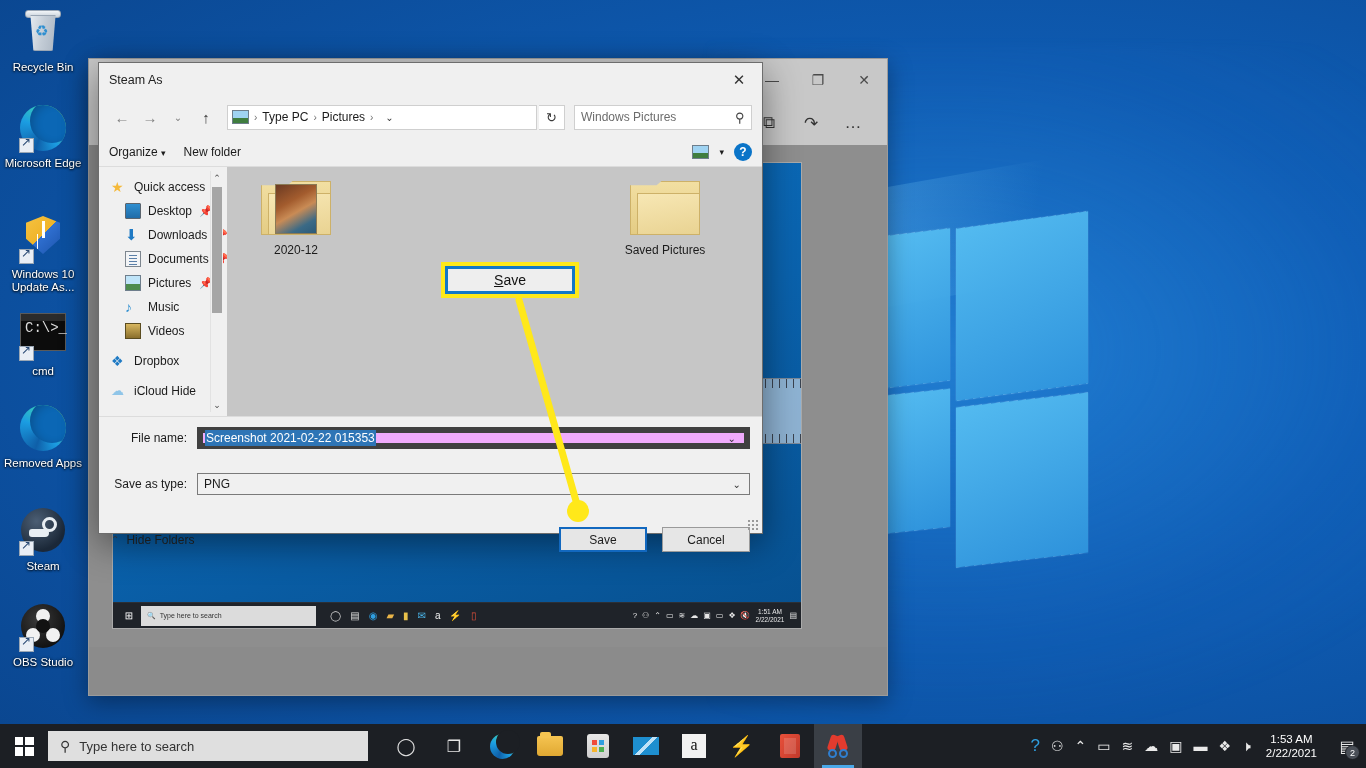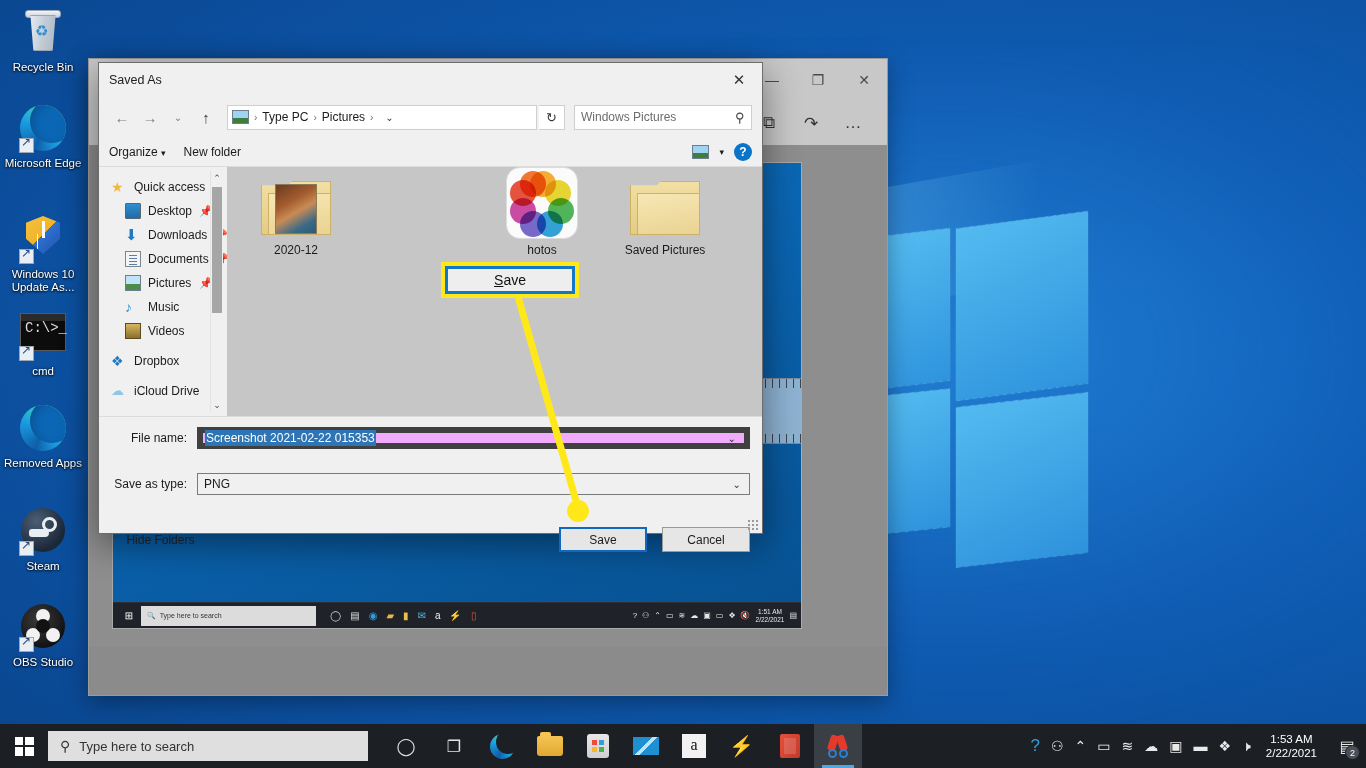--- a/index.html
+++ b/index.html
@@ -473,21 +473,21 @@
         </span>
       </div>
     </div>
   </div>
   <div id="bgwin-bottom"></div>
 </div>
 
 <div id="dialog">
 
   <div id="dlg-title">
-    <span class="t">Saved As</span>
+    <span class="t">Steam As</span>
     <div id="dlg-close">✕</div>
   </div>
 
   <div id="dlg-nav">
     <div class="navbtn">←</div>
     <div class="navbtn">→</div>
     <div class="navbtn" style="font-size:10px;">⌄</div>
     <div class="navbtn active">↑</div>
     <div id="crumbs">
       <span class="crumb-icon"></span>
@@ -551,50 +551,37 @@
       <div class="side-item indent">
         <span class="si si-video"></span>
         <span>Videos</span>
       </div>
       <div class="side-item" style="margin-top:6px;">
         <span class="si si-dropbox">❖</span>
         <span>Dropbox</span>
       </div>
       <div class="side-item" style="margin-top:6px;">
         <span class="si si-icloud">☁</span>
-        <span>iCloud Drive</span>
+        <span>iCloud Hide</span>
       </div>
       <div id="side-scroll">
         <div class="arrow">⌃</div>
         <div class="thumb"></div>
         <div class="arrow down">⌄</div>
       </div>
     </div>
 
     <div id="dlg-files">
       <div class="file-item" style="left:14px; top:14px;">
         <div class="fold">
           <div class="back"></div>
             <div class="front"></div>
             <div class="thumbimg"></div>
         </div>
         <span>2020-12</span>
-      </div>
-      <div class="file-item" style="left:260px; top:8px;">
-        <div class="photos-app">
-          <span class="petal" style="left:23px; top:3px;  background:#f7a81b;"></span>
-          <span class="petal" style="left:38px; top:12px; background:#e8d41c;"></span>
-          <span class="petal" style="left:41px; top:30px; background:#3fae49;"></span>
-          <span class="petal" style="left:30px; top:43px; background:#1f9ad6;"></span>
-          <span class="petal" style="left:13px; top:43px; background:#6a5bc4;"></span>
-          <span class="petal" style="left:3px;  top:30px; background:#c8399b;"></span>
-          <span class="petal" style="left:3px;  top:12px; background:#e8402c;"></span>
-          <span class="petal" style="left:13px; top:3px;  background:#f26a1b;"></span>
-        </div>
-        <span>hotos</span>
       </div>
       <div class="file-item" style="left:383px; top:14px;">
         <div class="fold">
           <div class="back"></div>
             <div class="front"></div>
         </div>
         <span>Saved Pictures</span>
       </div>
     </div>
   </div>

